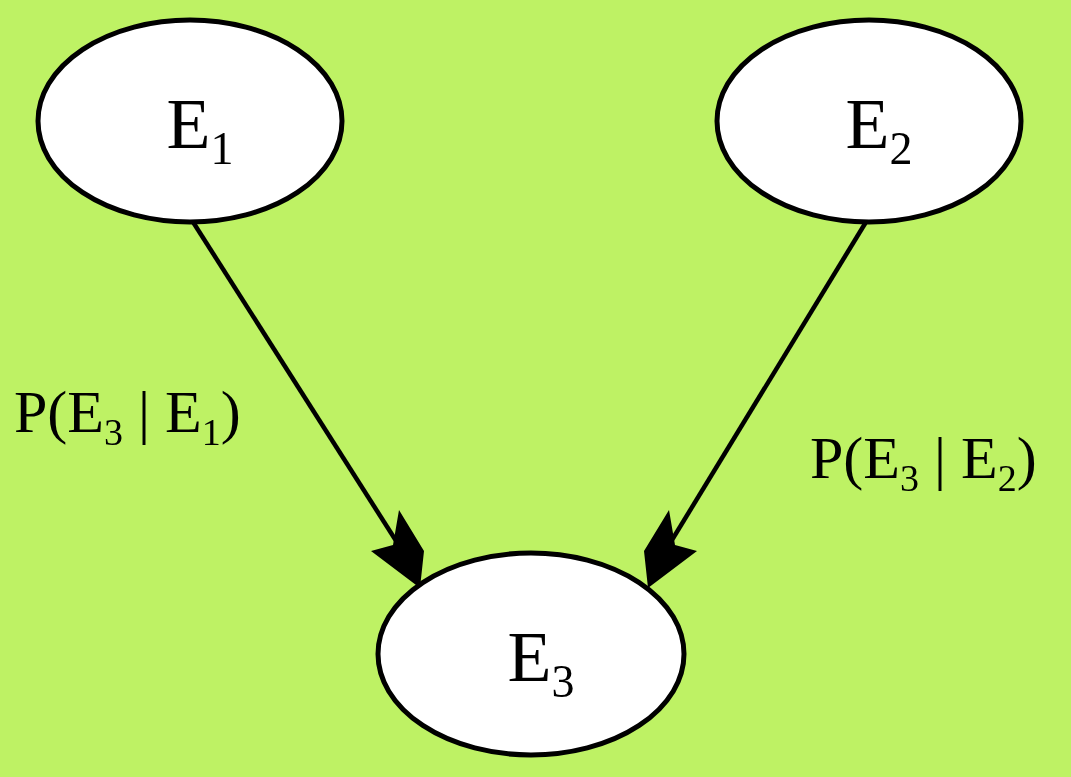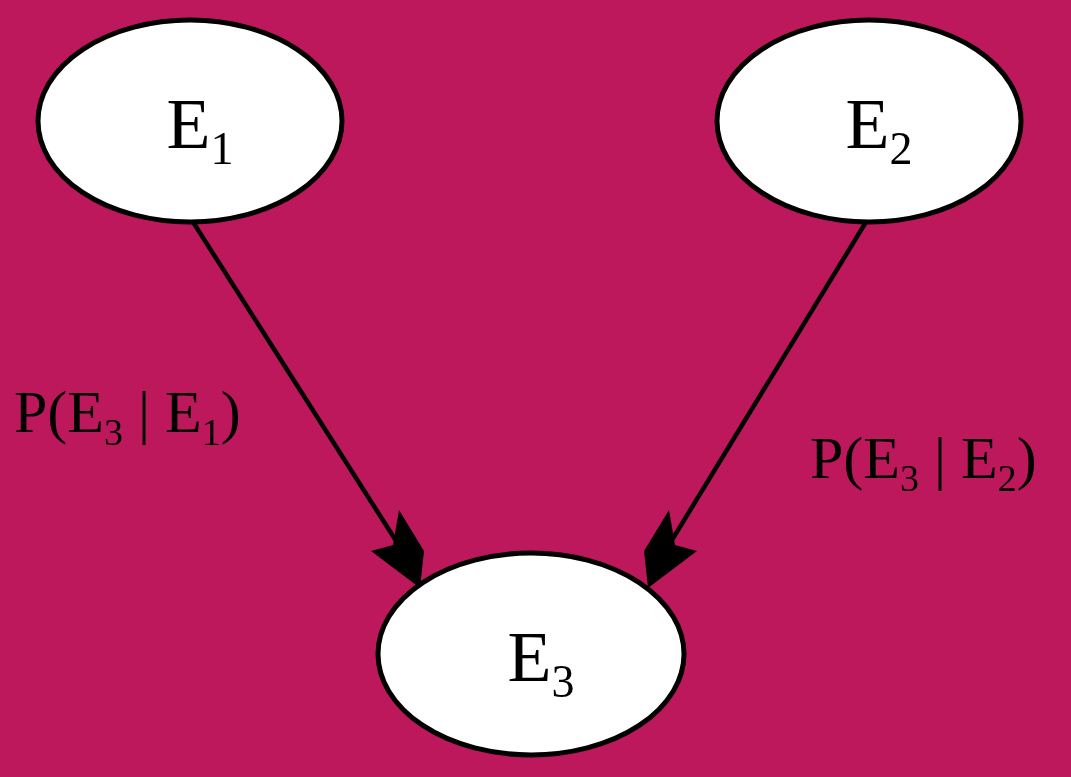--- a/index.html
+++ b/index.html
@@ -7,21 +7,21 @@
     padding: 0;
     background: #ffffff;
   }
   body {
     font-family: "Liberation Serif", "DejaVu Serif", serif;
   }
   #canvas {
     position: relative;
     width: 1071px;
     height: 777px;
-    background: #be185d;
+    background: #bef264;
     overflow: hidden;
   }
   #diagram-svg {
     position: absolute;
     top: 0;
     left: 0;
     width: 1071px;
     height: 777px;
     display: block;
   }

